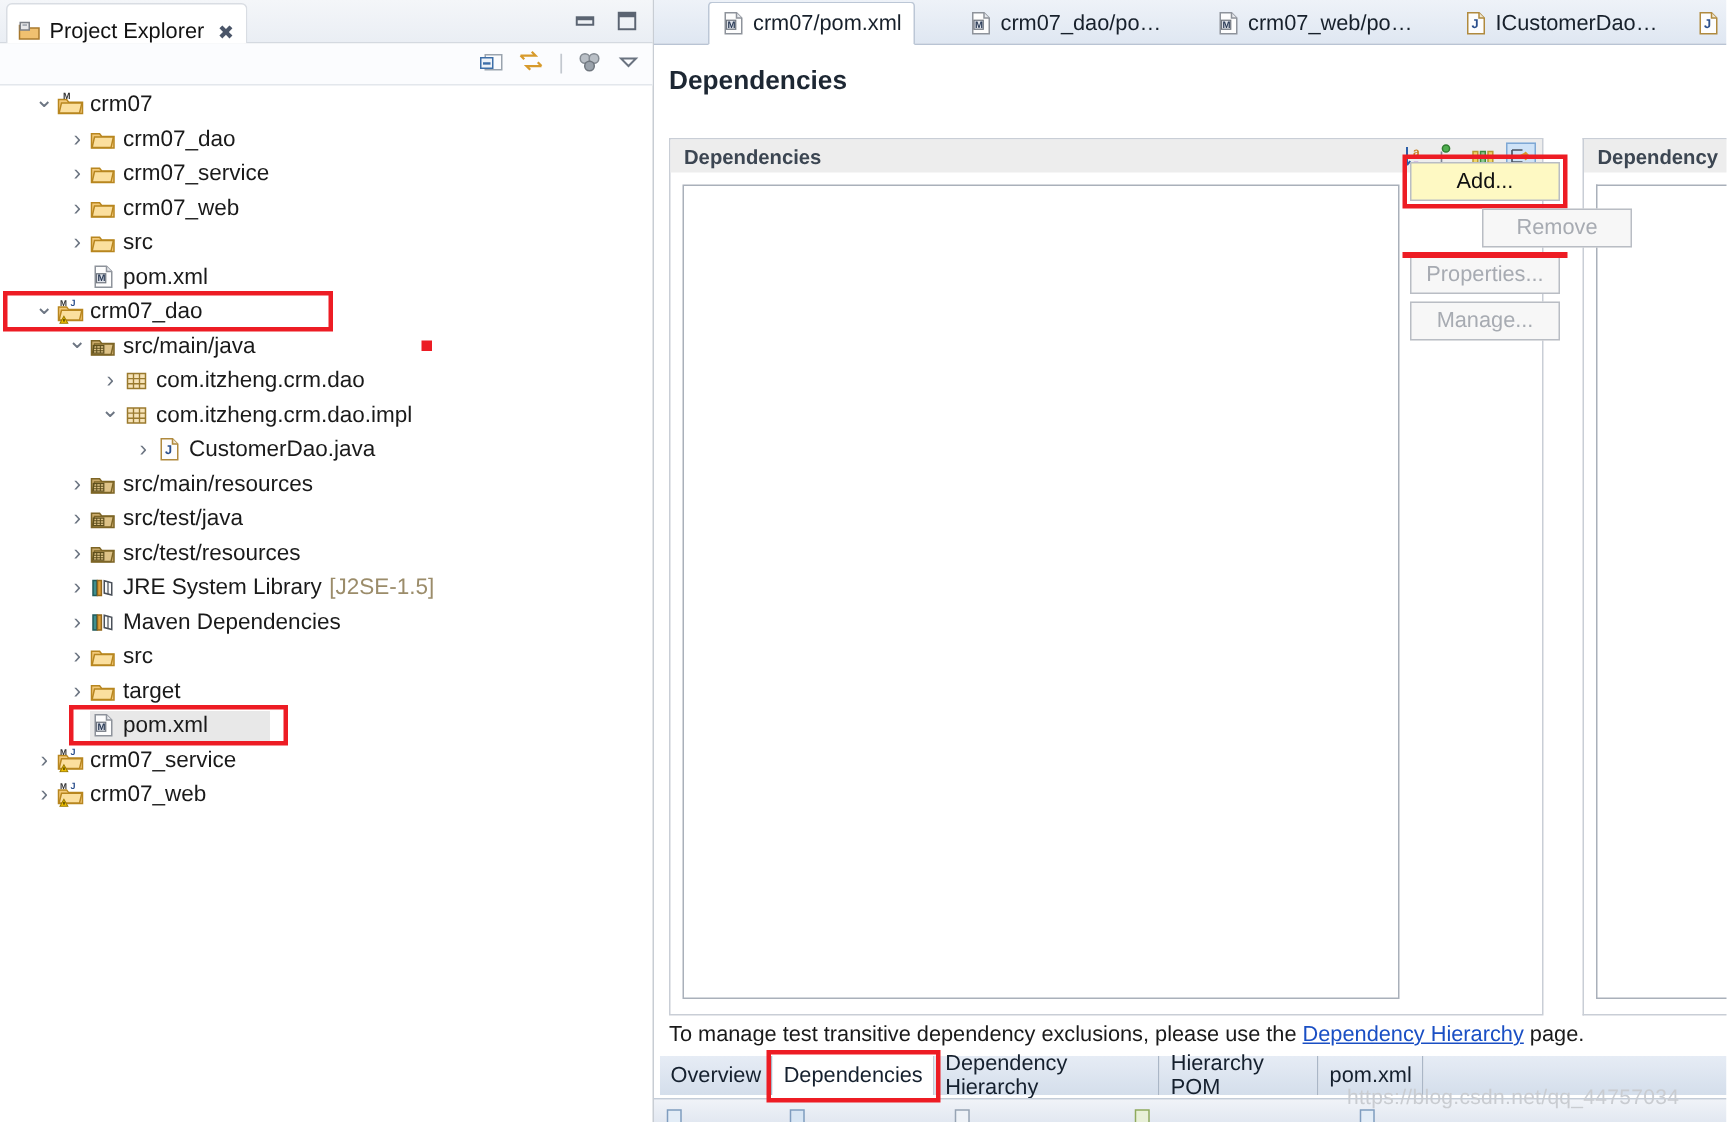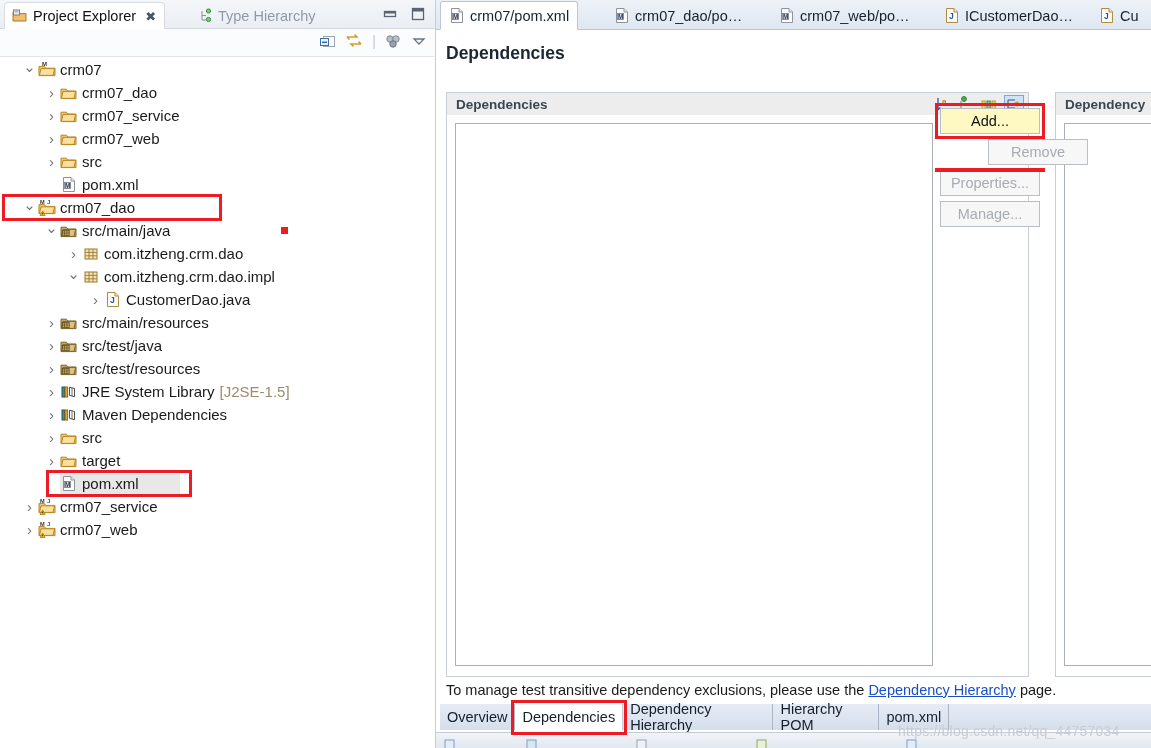--- a/index.html
+++ b/index.html
@@ -80,21 +80,21 @@
     background: #ffffff;
   }
   .editor-tabbar {
     position: relative; height: 30px; width: 100%;
     background: linear-gradient(#eef2f8, #dfe7f2);
     border-bottom: 1px solid #b9c4d4;
   }
   .etab {
     position: absolute; top: 1px; height: 29px;
     display: flex; align-items: center; gap: 5px;
-    padding: 0 8px; font-size: 14.5px; color: #17202b;
+    padding: 0 8px; font-size: 14.5px; color: #17202b; margin-left: 32px;
   }
   .etab.active {
     background: #ffffff;
     border: 1px solid #bcc7d6; border-bottom: 1px solid #ffffff;
     border-radius: 3px 3px 0 0;
   }
 
   .form-title {
     position: absolute; left: 10px; top: 43px;
     font-size: 17.5px; font-weight: bold; color: #1d2733;
@@ -170,42 +170,32 @@
 </style>
 </head>
 <body>
 
 <div id="root">
 
   <div id="left-panel">
 
     <div class="view-tabbar">
 
-      <div class="view-tab active" style="left:4px;">
+      <div class="view-tab active" style="left:4px;align-items:flex-end;">
         <span>
           <svg width="16" height="16" viewBox="0 0 16 16">
             <path d="M1 4h5l1.3 1.6H14V13H1z" fill="#f0c070" stroke="#a9792c" stroke-width="1"></path>
             <rect x="1.5" y="2" width="6" height="5" fill="#e8e8ea" stroke="#7b7f86" stroke-width="1"></rect>
             <rect x="3" y="3.2" width="3" height="1" fill="#9aa0a8"></rect>
           </svg>
         </span>
         <span>Project Explorer</span>
         <span class="tab-close">✖</span>
       </div>
 
-      <div class="view-tab inactive">
-        <span>
-          <svg width="14" height="16" viewBox="0 0 14 16">
-            <path d="M3 3v9h4M3 7.5h4" stroke="#8a9099" fill="none" stroke-width="1"></path>
-            <circle cx="9.5" cy="3" r="2.1" fill="#7dc97d" stroke="#3d8c3d"></circle>
-            <circle cx="9.5" cy="11.5" r="2.1" fill="#7dc97d" stroke="#3d8c3d"></circle>
-          </svg>
-        </span>
-        <span>Type Hierarchy</span>
-      </div>
 
       <div class="win-btns">
         <span>
           <svg width="14" height="12" viewBox="0 0 14 12">
             <rect x="1.5" y="3.5" width="11" height="5" fill="none" stroke="#5b6472" stroke-width="1.3"></rect>
             <rect x="1.5" y="3.5" width="11" height="2" fill="#5b6472"></rect>
           </svg>
         </span>
         <span>
           <svg width="14" height="14" viewBox="0 0 14 14">

